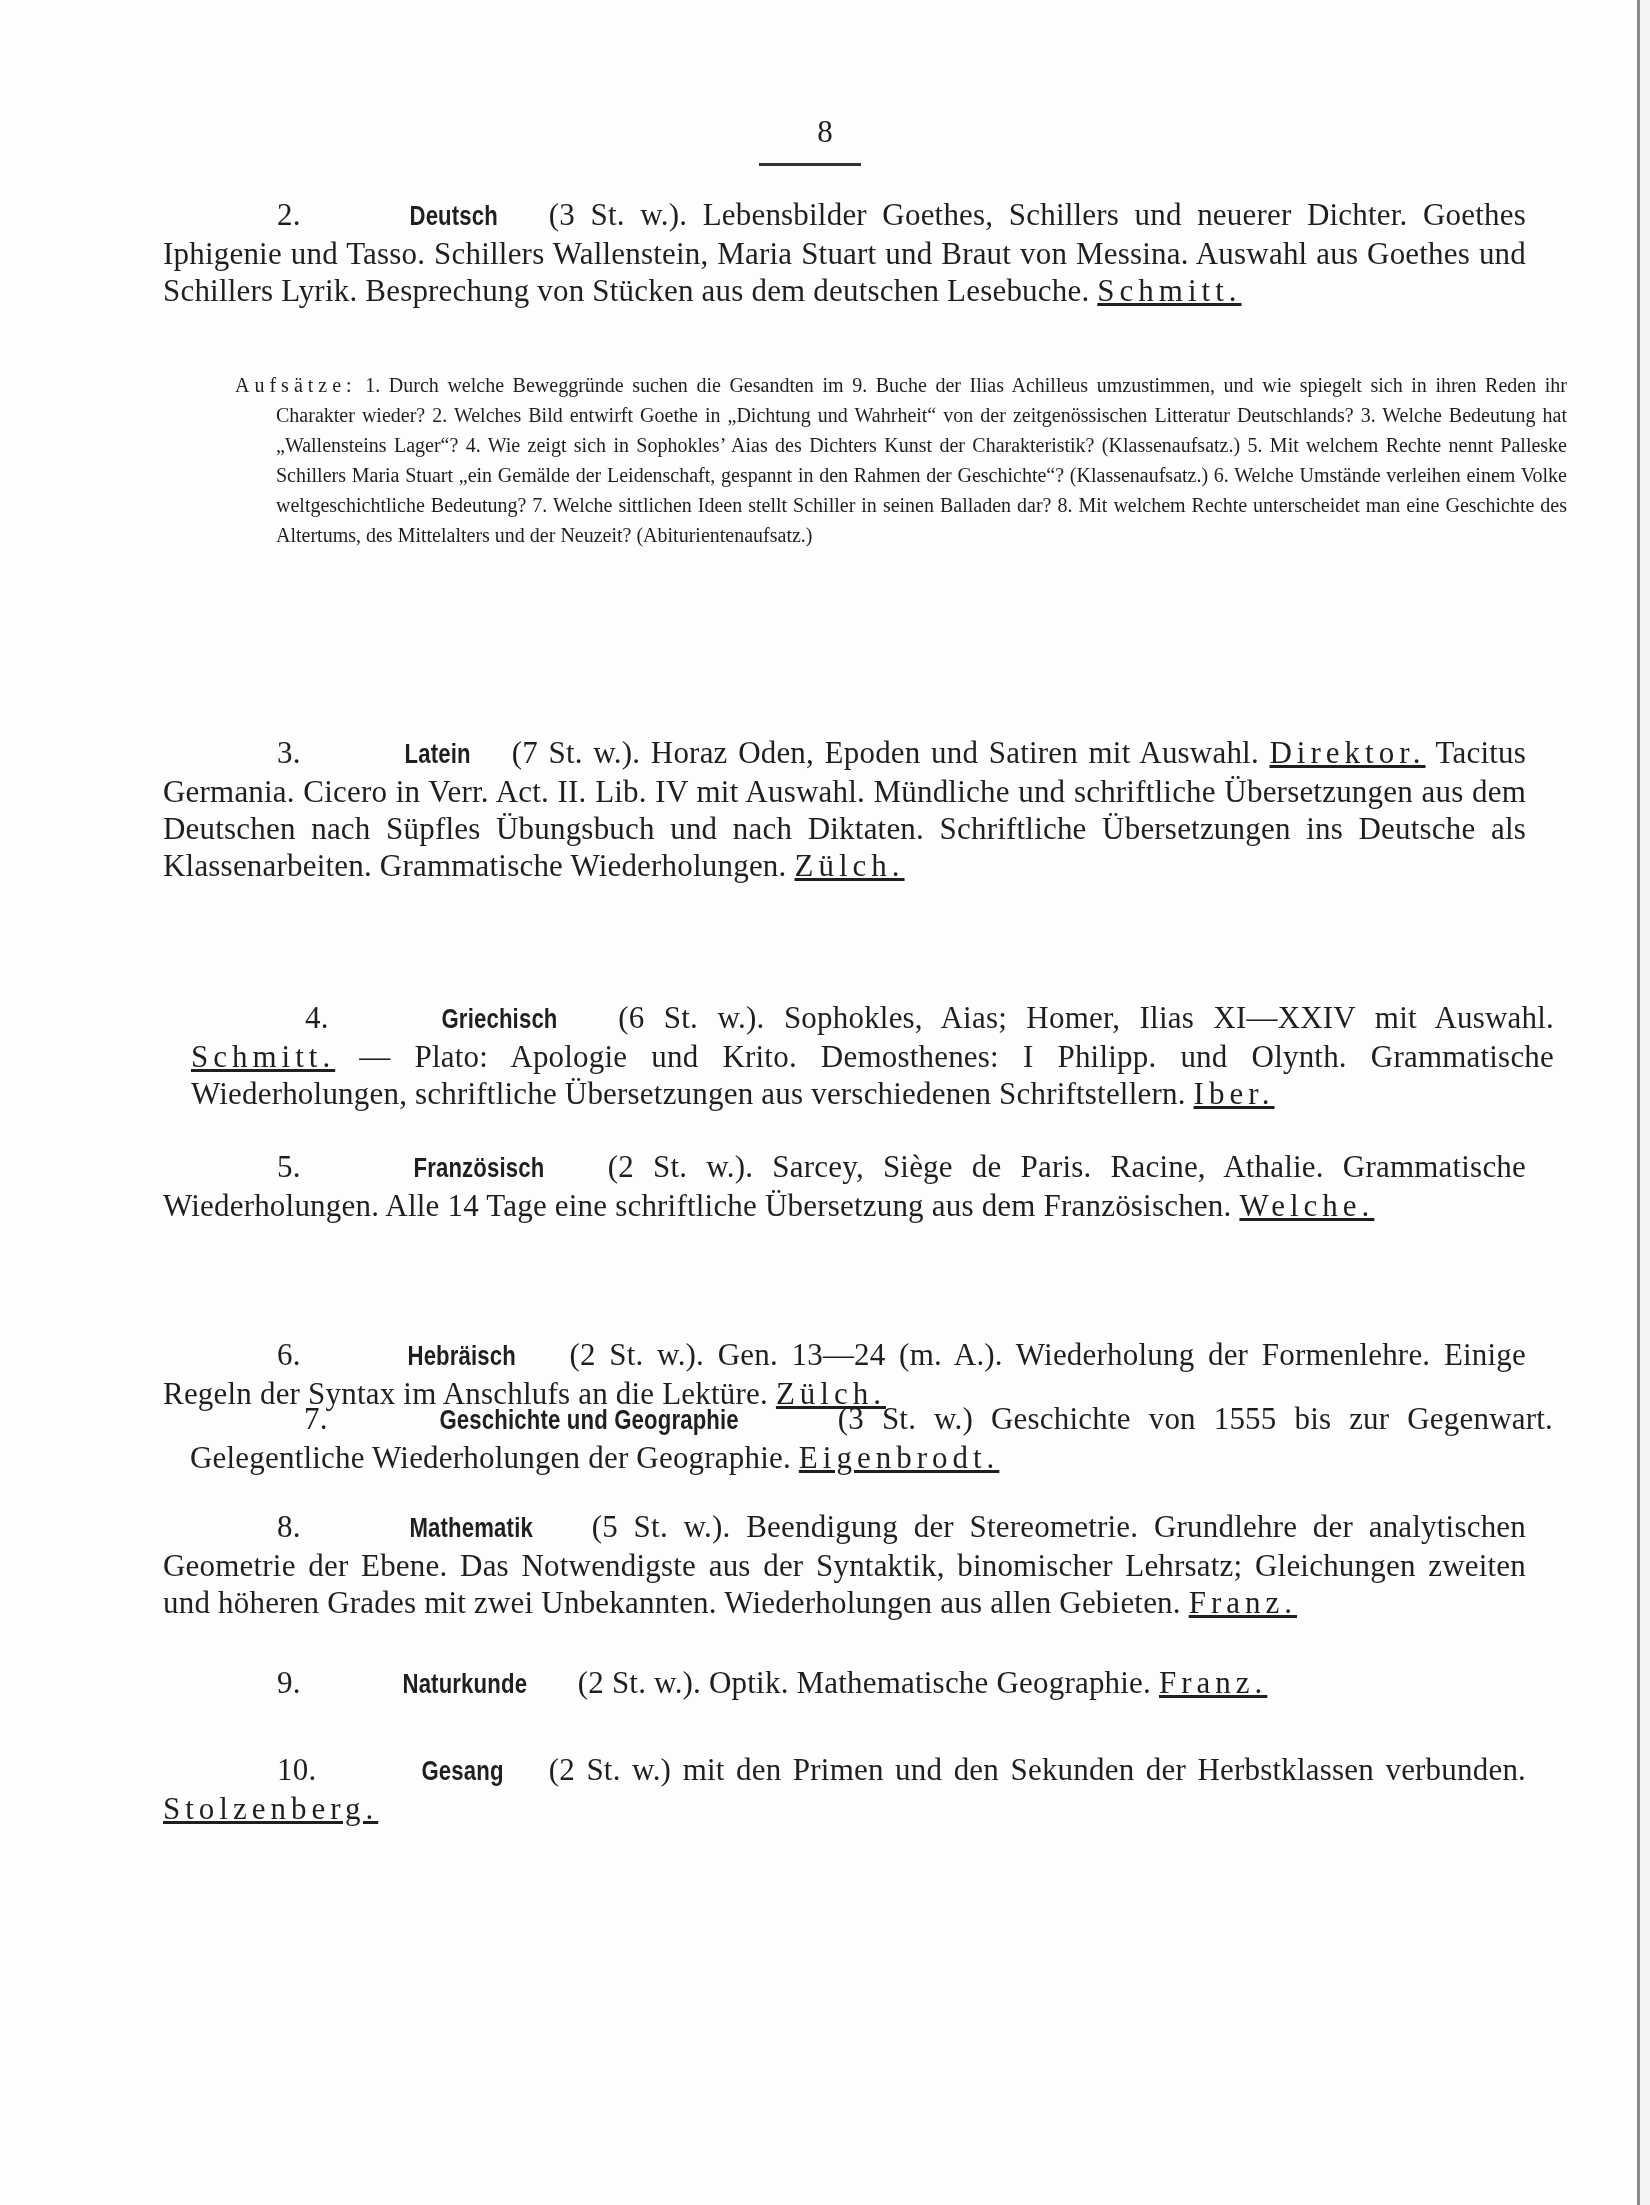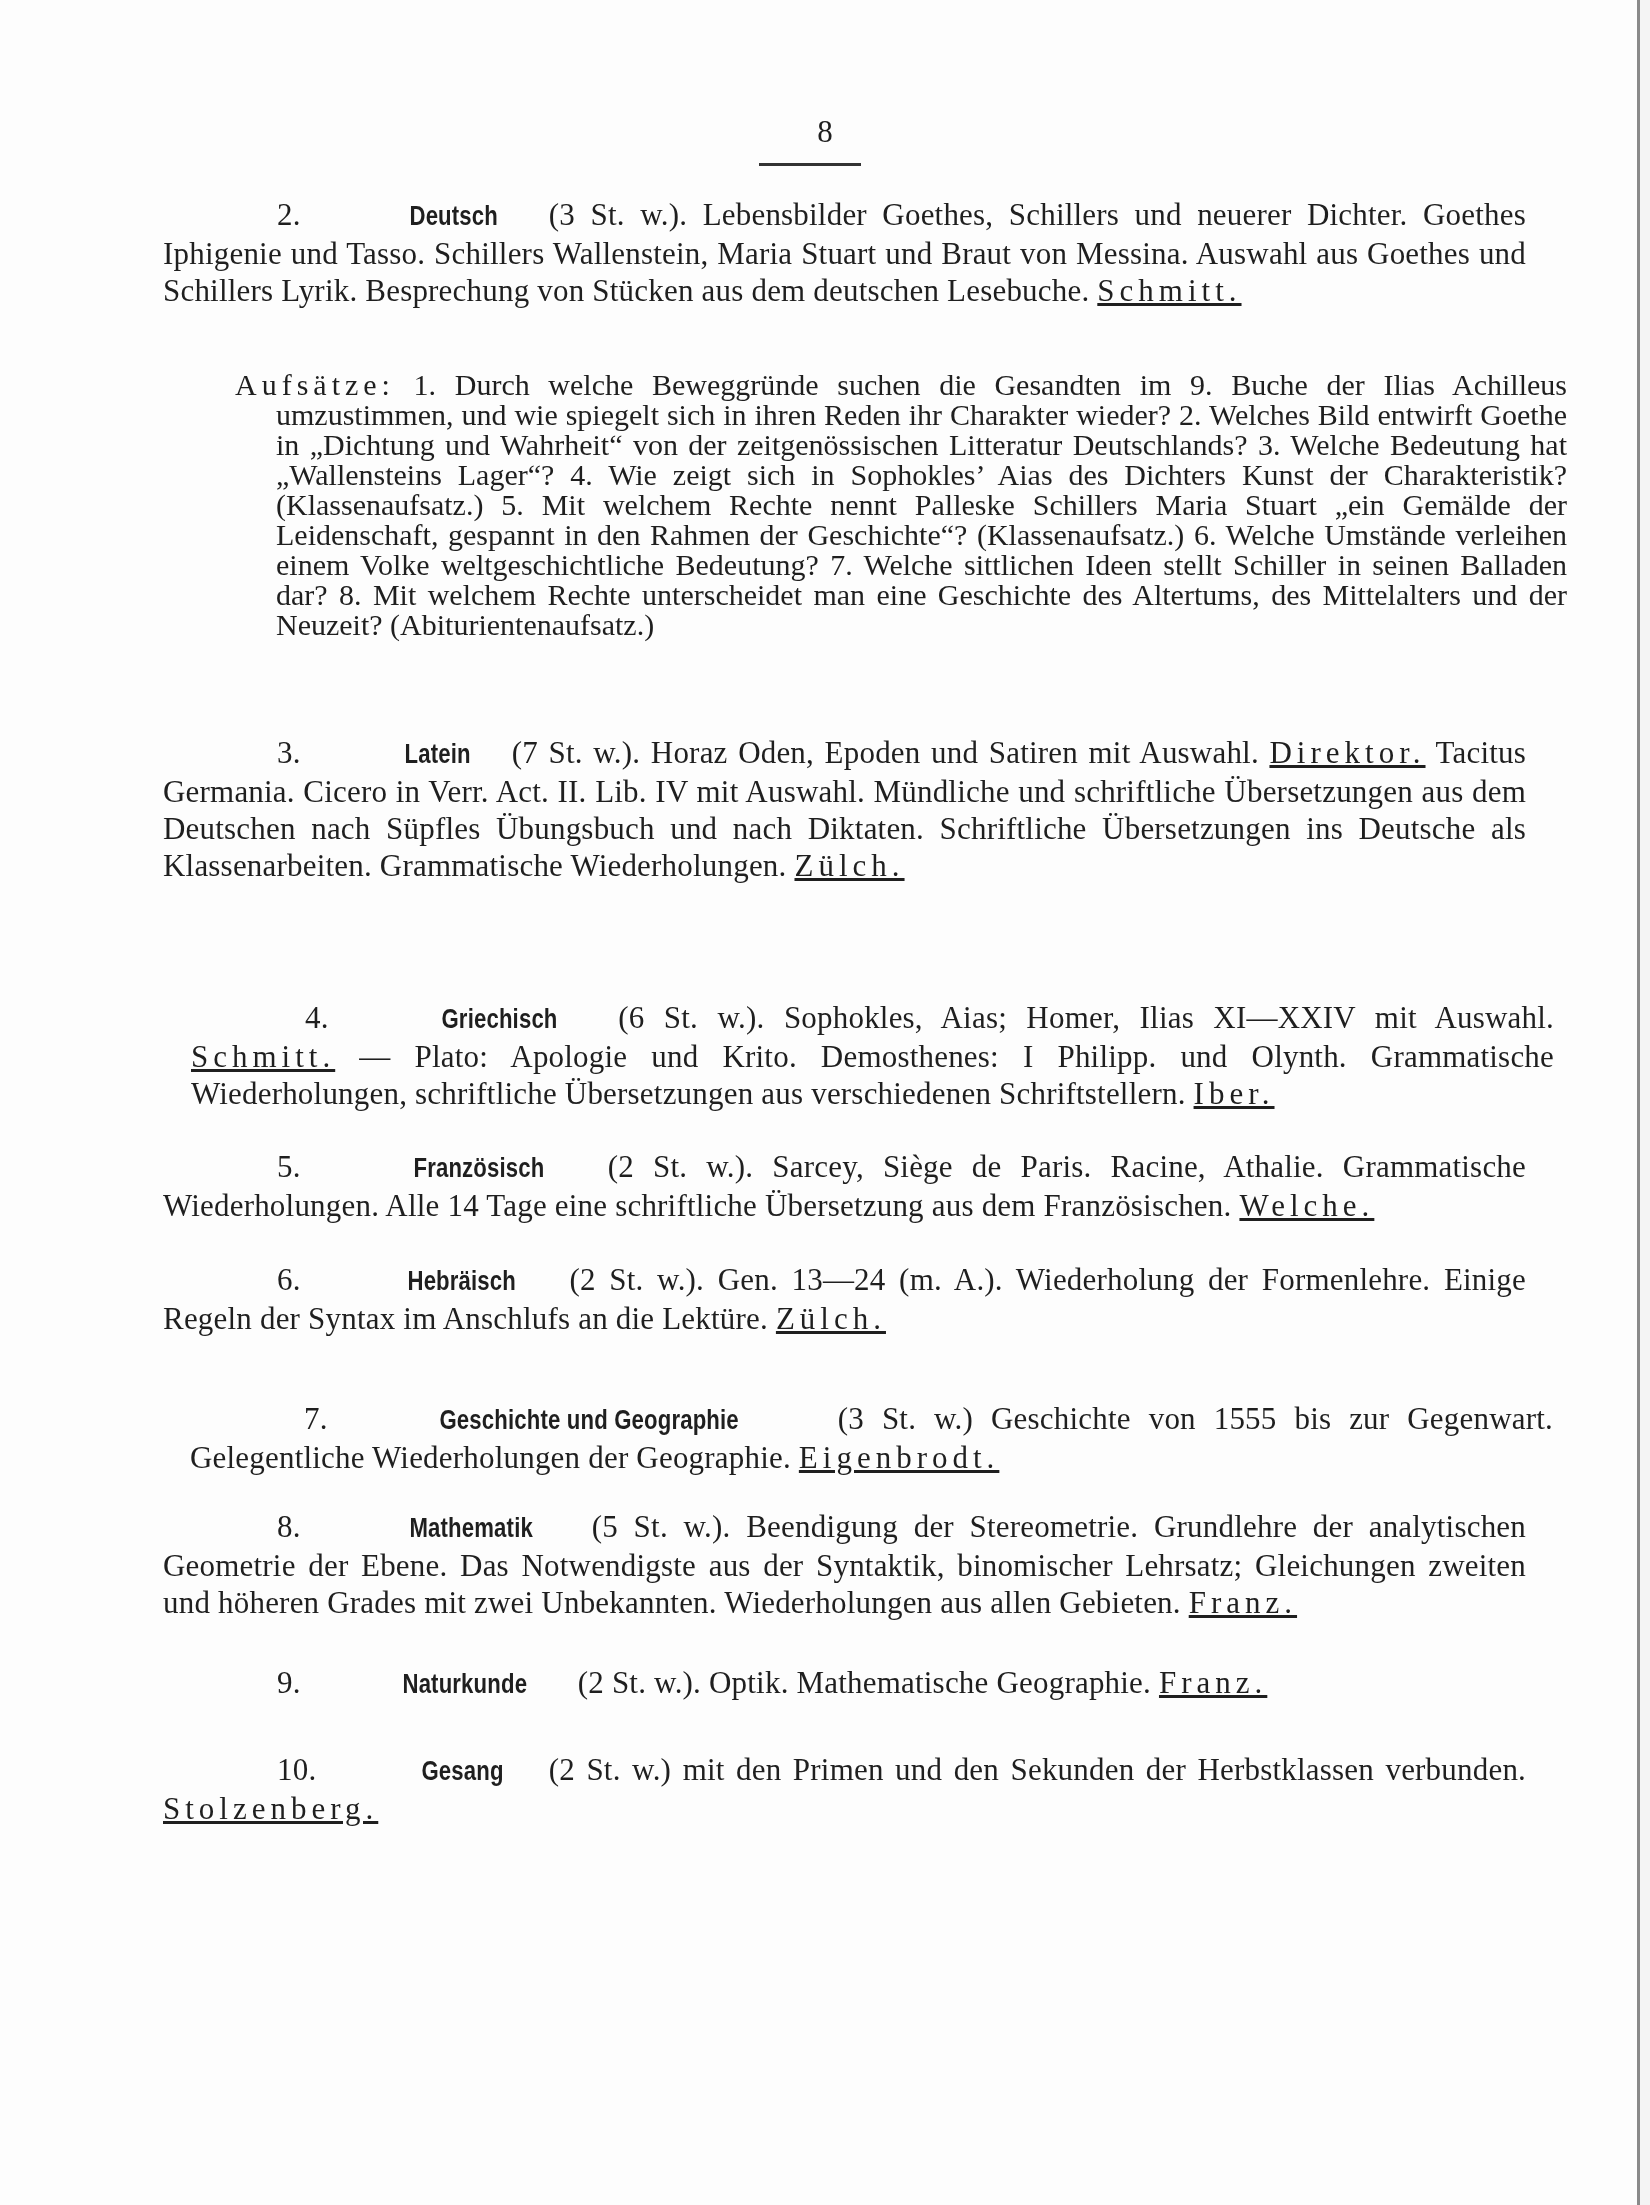--- a/index.html
+++ b/index.html
@@ -38,21 +38,21 @@
   .subject {
     font-family: "Liberation Sans", sans-serif;
     font-weight: bold; font-size: 27px;
     transform: scaleX(0.82); display: inline-block; transform-origin: left;
     margin-right: -0.18em;
   }
   .teacher { letter-spacing: 5px; text-decoration: underline; }
   .essays {
     position: absolute; left: 235px; width: 1291px;
     font-family: "Liberation Serif", serif;
-    font-size: 30px; line-height: 30px;
+    font-size: 20px; line-height: 30px;
     text-align: justify; text-align-last: left;
     padding-left: 41px; text-indent: -41px;
   }
   .essays .essays-label { letter-spacing: 5px; }
 </style>
 </head>
 <body>
 
 <div class="page-edge-shade"></div>
 <div class="page-edge"></div>
@@ -102,21 +102,21 @@
 <div class="block" style="top:1148px;">
   <p>
     <span>5.</span>
     <span class="subject">Französisch</span>
     <span>(2 St. w.).</span>
     <span>Sarcey, Siège de Paris. Racine, Athalie. Grammatische Wiederholungen. Alle 14 Tage eine schriftliche Übersetzung aus dem Französischen.</span>
     <span class="teacher">Welche.</span>
   </p>
 </div>
 
-<div class="block" style="top:1261px;">
+<div class="block" style="top:1336px;">
   <p>
     <span>6.</span>
     <span class="subject">Hebräisch</span>
     <span>(2 St. w.).</span>
     <span>Gen. 13—24 (m. A.). Wiederholung der Formenlehre. Einige Regeln der Syntax im Anschlufs an die Lektüre.</span>
     <span class="teacher">Zülch.</span>
   </p>
 </div>
 
 <div class="block" style="top:1400px;margin-left:27px;">

